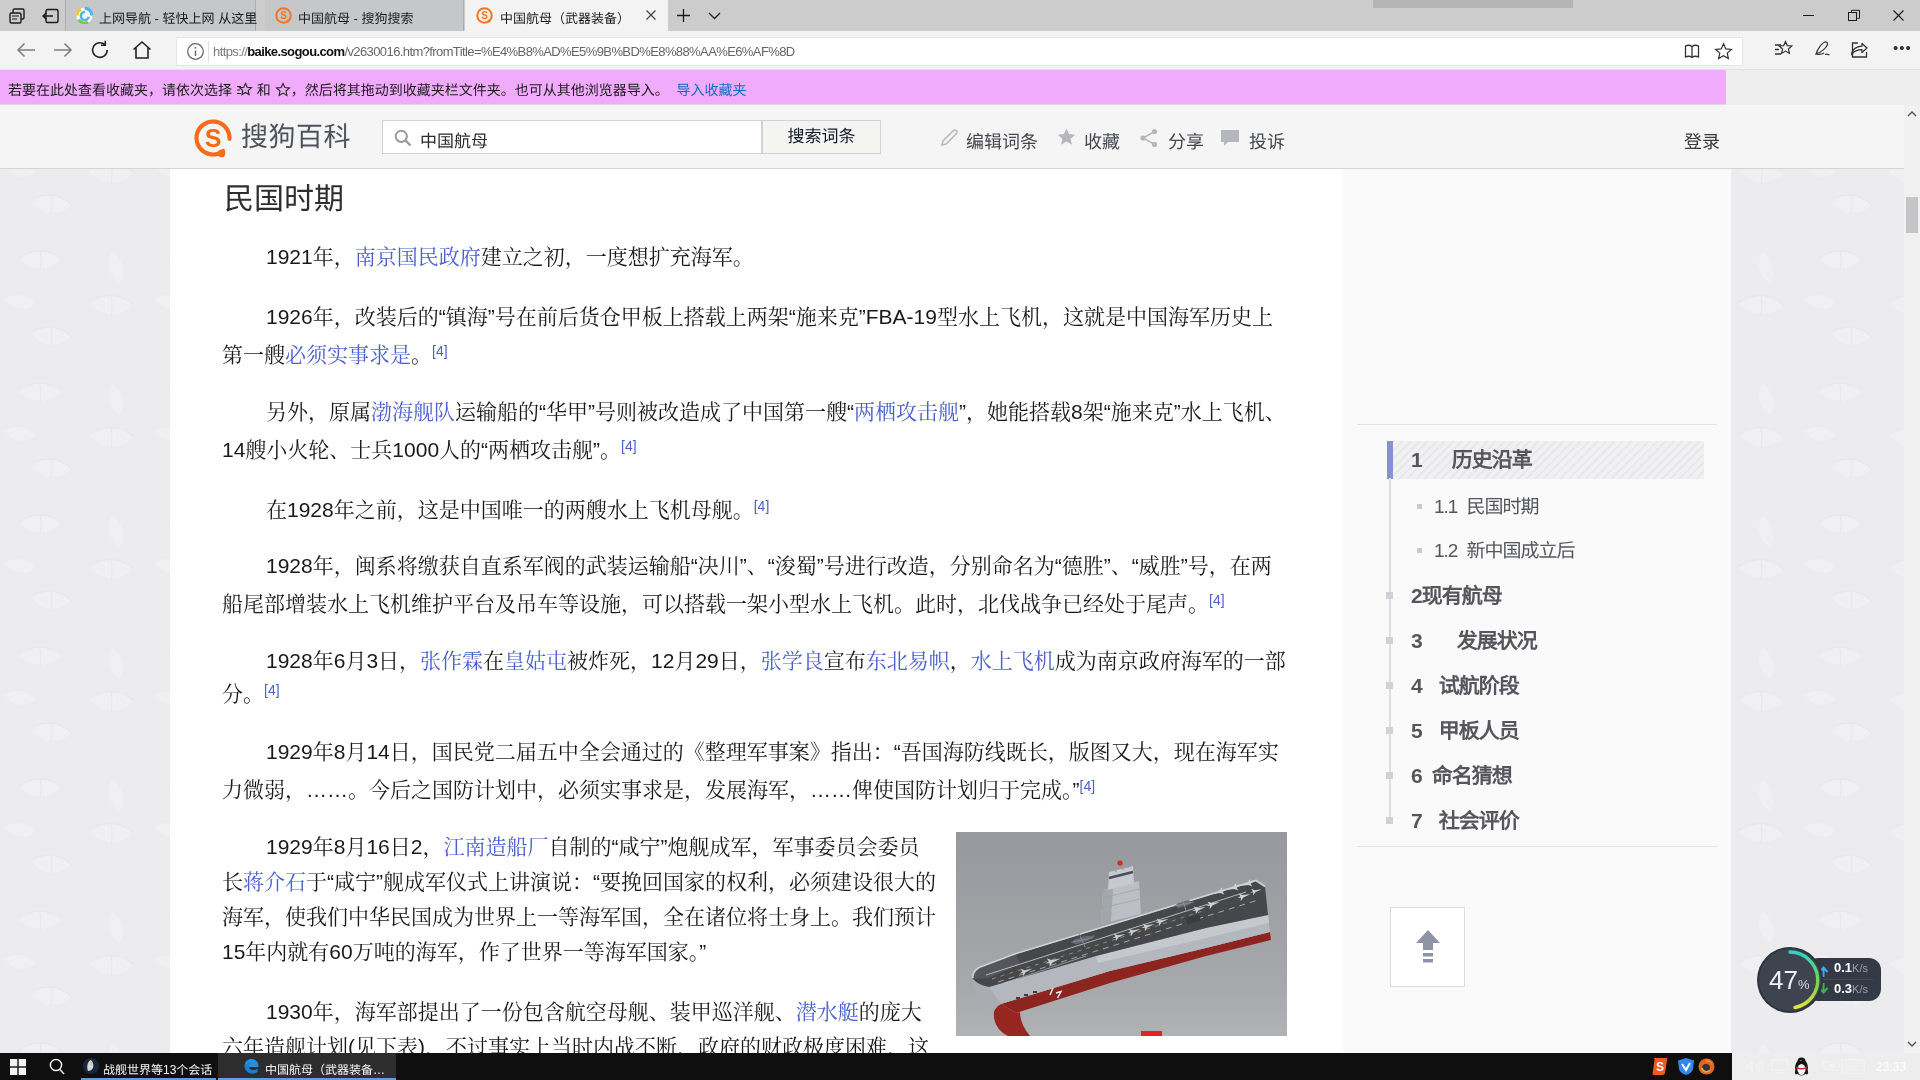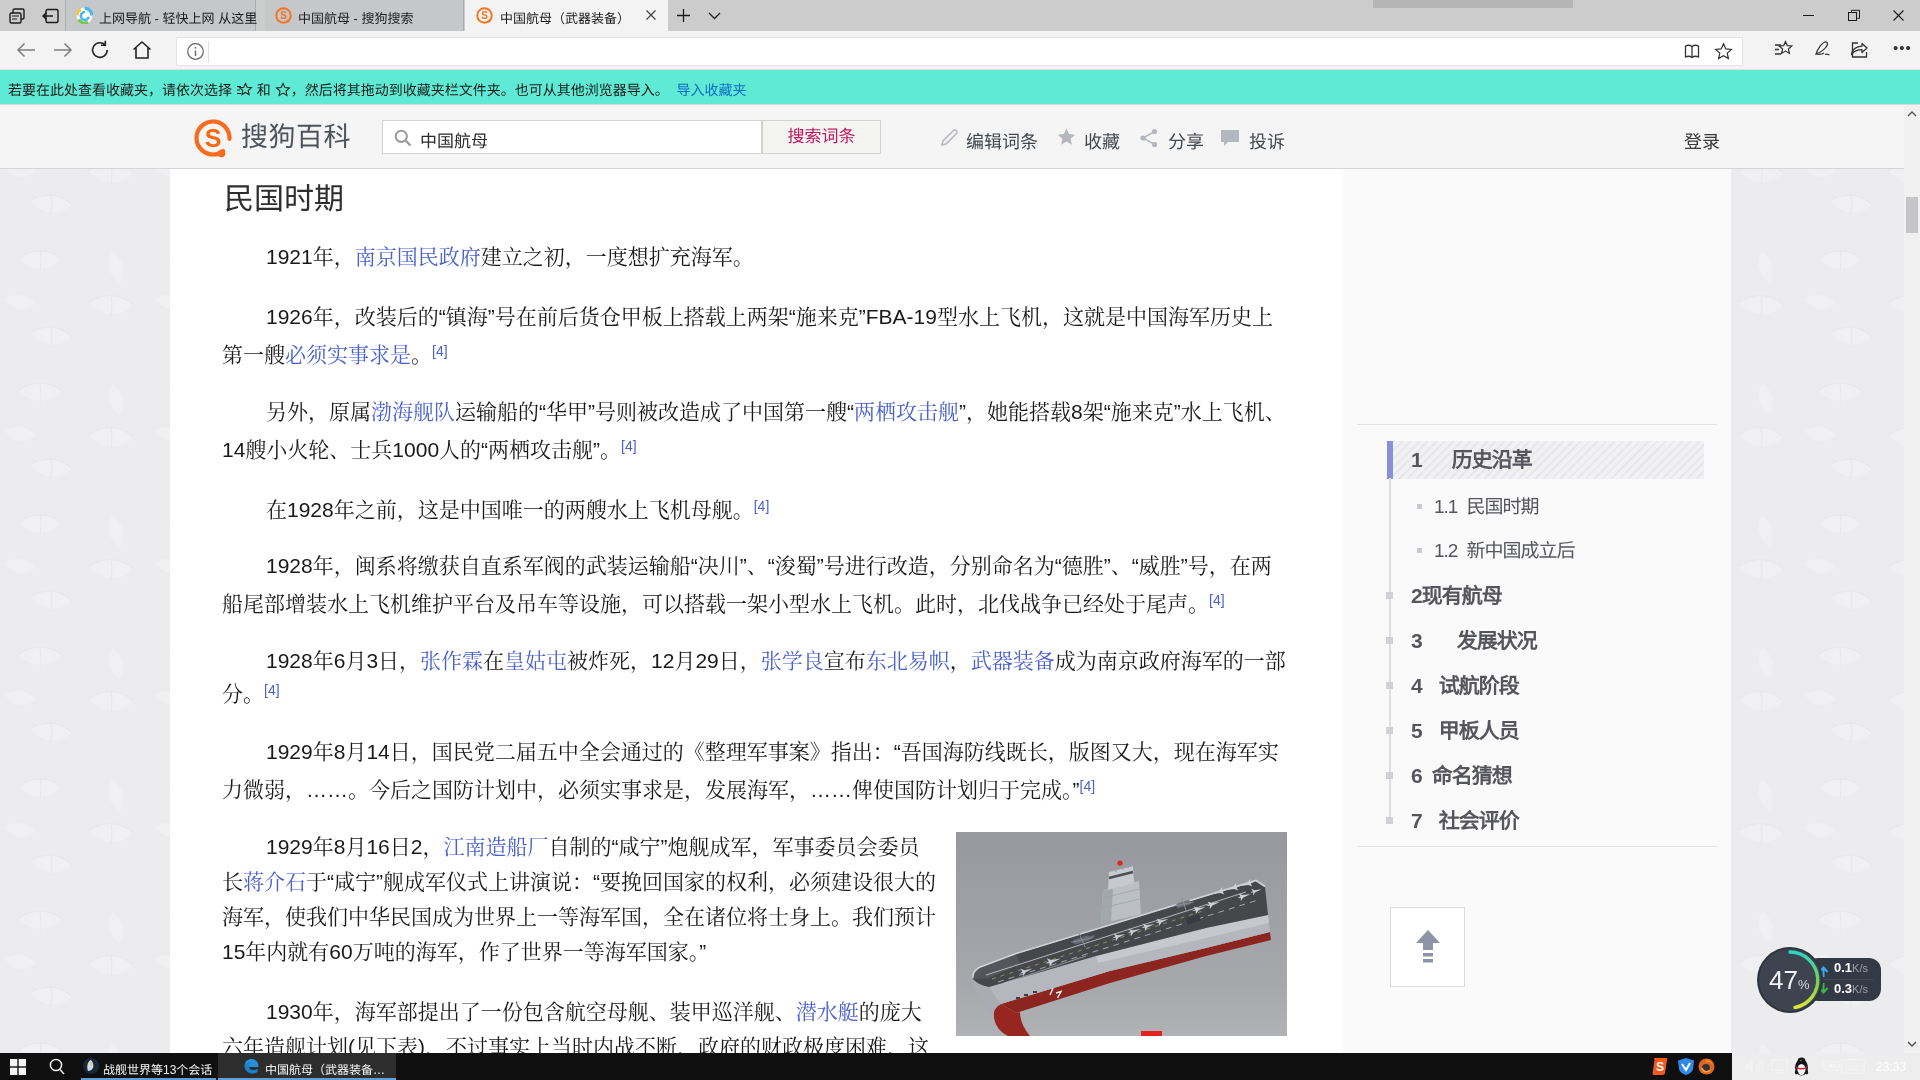--- a/index.html
+++ b/index.html
@@ -12,21 +12,21 @@
 .tab .ttl{position:absolute;top:8px;white-space:nowrap}
 #tab1{left:65px;width:191px;background:#c6c7c9;border-left:1px solid #abacae;border-right:1px solid #abacae}
 #tab2{left:265px;width:199px;background:#c6c7c9;border-right:1px solid #abacae}
 #tab3{left:465px;width:203px;background:#f3f3f4}
 .winbtn{position:absolute;top:0;width:45px;height:31px;color:#1a1a1a;text-align:center}
 
 #navbar{position:absolute;left:0;top:31px;width:1920px;height:39px;background:#f3f3f4;border-bottom:1px solid #e2e2e2}
 #addrbar{position:absolute;left:176px;top:6px;width:1567px;height:29px;background:#fff;border:1px solid #e4e4e4}
 .navic{position:absolute;top:7px}
 
-#favbar{position:absolute;left:0;top:70px;width:1920px;height:35px;background:#5eead4;border-bottom:1px solid #dadada;font-size:14px;color:#1a1a1a}
+#favbar{position:absolute;left:0;top:70px;width:1726px;height:35px;background:#f0abfc;border-bottom:1px solid #dadada;font-size:14px;color:#1a1a1a}
 #favbar .in{position:absolute;left:8px;top:9px;white-space:nowrap}
 #favbar a{color:#0e6cc4;text-decoration:none}
 
 #page{position:absolute;left:0;top:105px;width:1904px;height:948px;background:#ececed;overflow:hidden}
 #bkheader{position:absolute;left:0;top:0;width:1904px;height:64px;background:#f5f5f6;border-bottom:1px solid #d5d5d8}
 #whitearea{position:absolute;left:170px;top:64px;width:1561px;height:884px;background:#fff}
 #sidebg{position:absolute;left:1343px;top:64px;width:388px;height:884px;background:#fafafb}
 
 .bl{position:absolute;white-space:nowrap;font-family:"Liberation Sans","Noto Serif CJK SC","Liberation Serif",serif;font-size:21px;color:#191919;line-height:35px;height:35px}
 .bl a{color:#4a60ce;text-decoration:none}
@@ -123,20 +123,21 @@
  <svg class="navic" style="left:130px" width="24" height="24" viewBox="0 0 24 24">
       <path d="M3.5 11.5 12 4l8.5 7.5M6 9.7V20h12V9.7" fill="none" stroke="#222" stroke-width="1.6"></path>
     </svg>
  <div id="addrbar">
   <svg class="abs" style="left:10px;top:5px" width="17" height="17" viewBox="0 0 17 17">
         <circle cx="8.5" cy="8.5" r="7.8" fill="none" stroke="#666" stroke-width="1.2"></circle>
         <path d="M8.5 7.5V13" stroke="#666" stroke-width="1.4"></path>
         <circle cx="8.5" cy="4.8" r="0.9" fill="#666"></circle>
       </svg>
   <div class="abs" style="left:31px;top:3px;width:1px;height:22px;background:#e0e0e0"></div>
+  <div class="abs" style="left:36px;top:6px;font-size:13px;letter-spacing:-0.6px;color:#7a7a7a;white-space:nowrap">https://<span style="color:#0f0f0f;font-weight:bold">baike.sogou.com</span><span style="color:#666">/v2630016.htm?fromTitle=%E4%B8%AD%E5%9B%BD%E8%88%AA%E6%AF%8D</span></div>
   <svg class="abs" style="left:1506px;top:5px" width="18" height="18" viewBox="0 0 18 18">
         <path d="M9 3.5C7 2 4.5 2 2.5 3v11c2-1 4.5-1 6.5.5 2-1.5 4.5-1.5 6.5-.5V3c-2-1-4.5-1-6.5.5z" fill="none" stroke="#333" stroke-width="1.3"></path>
         <path d="M9 3.5v11" stroke="#333" stroke-width="1.3"></path>
       </svg>
   <svg class="abs" style="left:1537px;top:4px" width="19" height="19" viewBox="0 0 19 19">
         <path d="M9.5 1.8l2.3 5.1 5.6.5-4.2 3.7 1.2 5.5-4.9-2.9-4.9 2.9 1.2-5.5L1.6 7.4l5.6-.5z" fill="none" stroke="#333" stroke-width="1.2"></path>
       </svg>
  </div>
  <svg class="navic" style="left:1773px;top:8px" width="22" height="22" viewBox="0 0 22 22">
       <path d="M12.5 2.5l1.8 4.1 4.5.4-3.4 3 1 4.4-3.9-2.3-3.9 2.3 1-4.4-3.4-3 4.5-.4z" fill="none" stroke="#333" stroke-width="1.2"></path>
@@ -187,21 +188,21 @@
    <text x="21" y="28.5" font-size="25" font-weight="bold" fill="#f8690f" text-anchor="middle" font-family="Liberation Sans">S</text>
   </svg>
   <div class="abs" style="left:241px;top:10px;font-size:27px;font-weight:500;color:#4d545c;letter-spacing:0.5px">搜狗百科</div>
   <div class="abs" style="left:382px;top:15px;width:380px;height:34px;background:#fff;border:1px solid #d2d2d2">
    <svg class="abs" style="left:10px;top:7px" width="20" height="20" viewBox="0 0 20 20">
           <circle cx="8.3" cy="8.3" r="5.6" fill="none" stroke="#9a9a9a" stroke-width="2"></circle>
           <path d="M12.5 12.5 17.5 17.5" stroke="#9a9a9a" stroke-width="2.4"></path>
         </svg>
    <div class="abs" style="left:37px;top:6px;font-size:17px;color:#2a2a2a;font-family:Liberation Mono, monospace">中国航母</div>
   </div>
-  <div class="abs" style="left:762px;top:15px;width:119px;height:34px;background:#f4f4f1;border:1px solid #d2d2d2;text-align:center;font-size:17px;color:#be185d;line-height:32px">搜索词条</div>
+  <div class="abs" style="left:762px;top:15px;width:119px;height:34px;background:#f4f4f1;border:1px solid #d2d2d2;text-align:center;font-size:17px;color:#0f172a;line-height:32px">搜索词条</div>
   <svg class="abs" style="left:939px;top:23px" width="20" height="20" viewBox="0 0 20 20">
         <path d="M3 17l1-4L14.5 2.5a1.8 1.8 0 0 1 2.6 0l.4.4a1.8 1.8 0 0 1 0 2.6L7 16z" fill="none" stroke="#b4b7bd" stroke-width="1.5"></path>
       </svg>
   <div class="abs" style="left:966px;top:22px;font-size:18px;color:#43484f">编辑词条</div>
   <svg class="abs" style="left:1056px;top:22px" width="21" height="21" viewBox="0 0 21 21">
         <path d="M10.5 1.5l2.6 5.6 6.1.6-4.6 4.1 1.3 6-5.4-3.2-5.4 3.2 1.3-6L1.8 7.7l6.1-.6z" fill="#b4b7bd"></path>
       </svg>
   <div class="abs" style="left:1084px;top:22px;font-size:18px;color:#43484f">收藏</div>
   <svg class="abs" style="left:1139px;top:23px" width="21" height="20" viewBox="0 0 21 20">
         <circle cx="4" cy="10" r="2.6" fill="#b4b7bd"></circle>
@@ -219,21 +220,21 @@
  <div id="content">
   <div class="abs" style="left:224px;top:69px;font-size:30px;font-weight:500;color:#2e2e2e;font-family:'Liberation Sans',sans-serif">民国时期</div>
   <div class="bl" style="left:266px;top:134px">1921年，<a>南京国民政府</a>建立之初，一度想扩充海军。</div>
   <div class="bl" style="left:266px;top:194px">1926年，改装后的“镇海”号在前后货仓甲板上搭载上两架“施来克”FBA-19型水上飞机，这就是中国海军历史上</div>
   <div class="bl" style="left:222px;top:229px">第一艘<a>必须实事求是</a>。<sup>[4]</sup></div>
   <div class="bl" style="left:266px;top:289px">另外，原属<a>渤海舰队</a>运输船的“华甲”号则被改造成了中国第一艘“<a>两栖攻击舰</a>”，她能搭载8架“施来克”水上飞机、</div>
   <div class="bl" style="left:222px;top:324px">14艘小火轮、士兵1000人的“两栖攻击舰”。<sup>[4]</sup></div>
   <div class="bl" style="left:266px;top:384px">在1928年之前，这是中国唯一的两艘水上飞机母舰。<sup>[4]</sup></div>
   <div class="bl" style="left:266px;top:443px">1928年，闽系将缴获自直系军阀的武装运输船“决川”、“浚蜀”号进行改造，分别命名为“德胜”、“威胜”号，在两</div>
   <div class="bl" style="left:222px;top:478px">船尾部增装水上飞机维护平台及吊车等设施，可以搭载一架小型水上飞机。此时，北伐战争已经处于尾声。<sup>[4]</sup></div>
-  <div class="bl" style="left:266px;top:538px">1928年6月3日，<a>张作霖</a>在<a>皇姑屯</a>被炸死，12月29日，<a>张学良</a>宣布<a>东北易帜</a>，<a>武器装备</a>成为南京政府海军的一部</div>
+  <div class="bl" style="left:266px;top:538px">1928年6月3日，<a>张作霖</a>在<a>皇姑屯</a>被炸死，12月29日，<a>张学良</a>宣布<a>东北易帜</a>，<a>水上飞机</a>成为南京政府海军的一部</div>
   <div class="bl" style="left:222px;top:568px">分。<sup>[4]</sup></div>
   <div class="bl" style="left:266px;top:629px">1929年8月14日，国民党二届五中全会通过的《整理军事案》指出：“吾国海防线既长，版图又大，现在海军实</div>
   <div class="bl" style="left:222px;top:664px">力微弱，……。今后之国防计划中，必须实事求是，发展海军，……俾使国防计划归于完成。”<sup>[4]</sup></div>
   <div class="bl" style="left:266px;top:724px">1929年8月16日2，<a>江南造船厂</a>自制的“咸宁”炮舰成军，军事委员会委员</div>
   <div class="bl" style="left:222px;top:759px">长<a>蒋介石</a>于“咸宁”舰成军仪式上讲演说：“要挽回国家的权利，必须建设很大的</div>
   <div class="bl" style="left:222px;top:794px">海军，使我们中华民国成为世界上一等海军国，全在诸位将士身上。我们预计</div>
   <div class="bl" style="left:222px;top:829px">15年内就有60万吨的海军，作了世界一等海军国家。”</div>
   <div class="bl" style="left:266px;top:889px">1930年，海军部提出了一份包含航空母舰、装甲巡洋舰、<a>潜水艇</a>的庞大</div>
   <div class="bl" style="left:222px;top:924px">六年造舰计划(见下表)，不过事实上当时内战不断，政府的财政极度困难，这</div>
 

